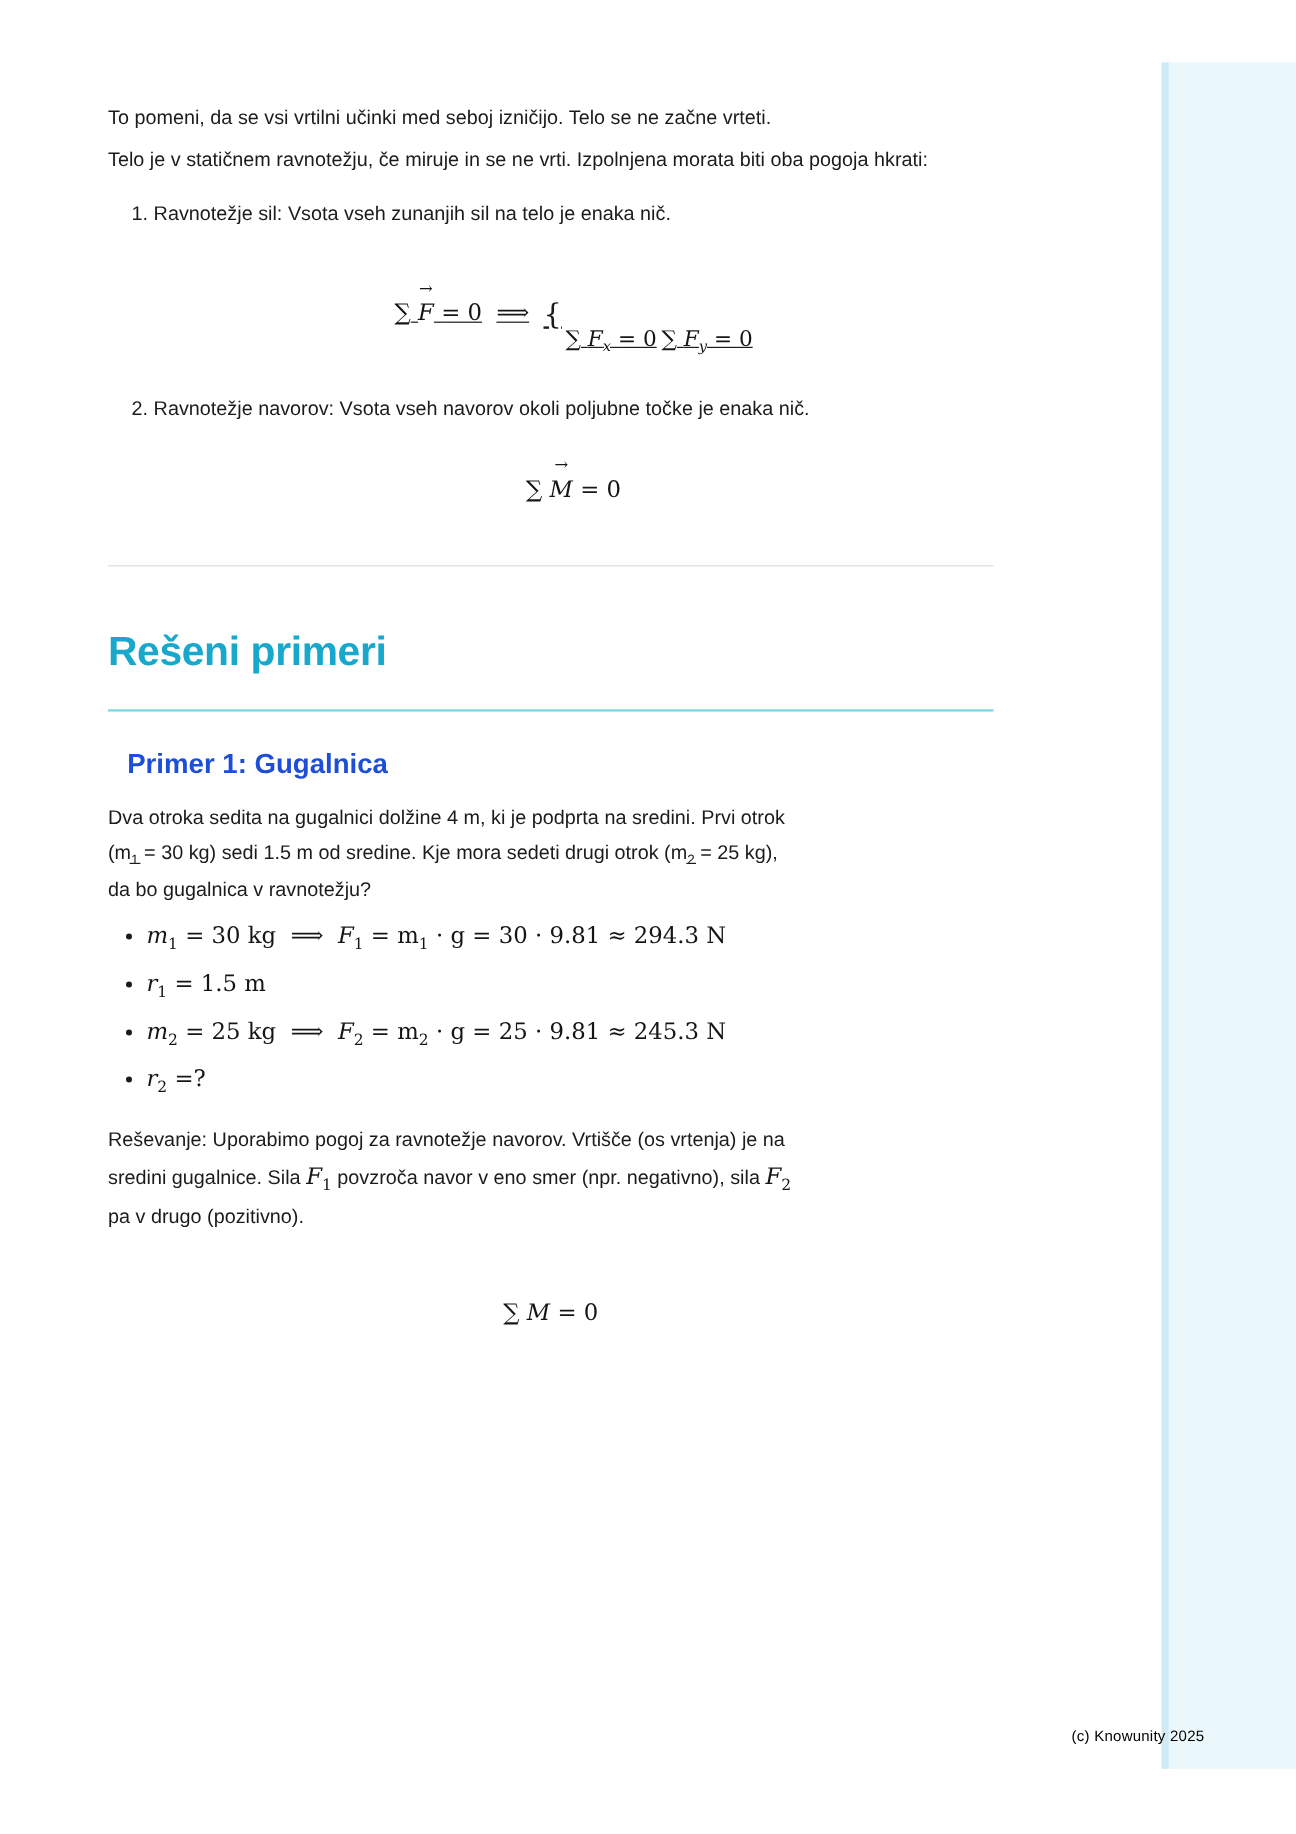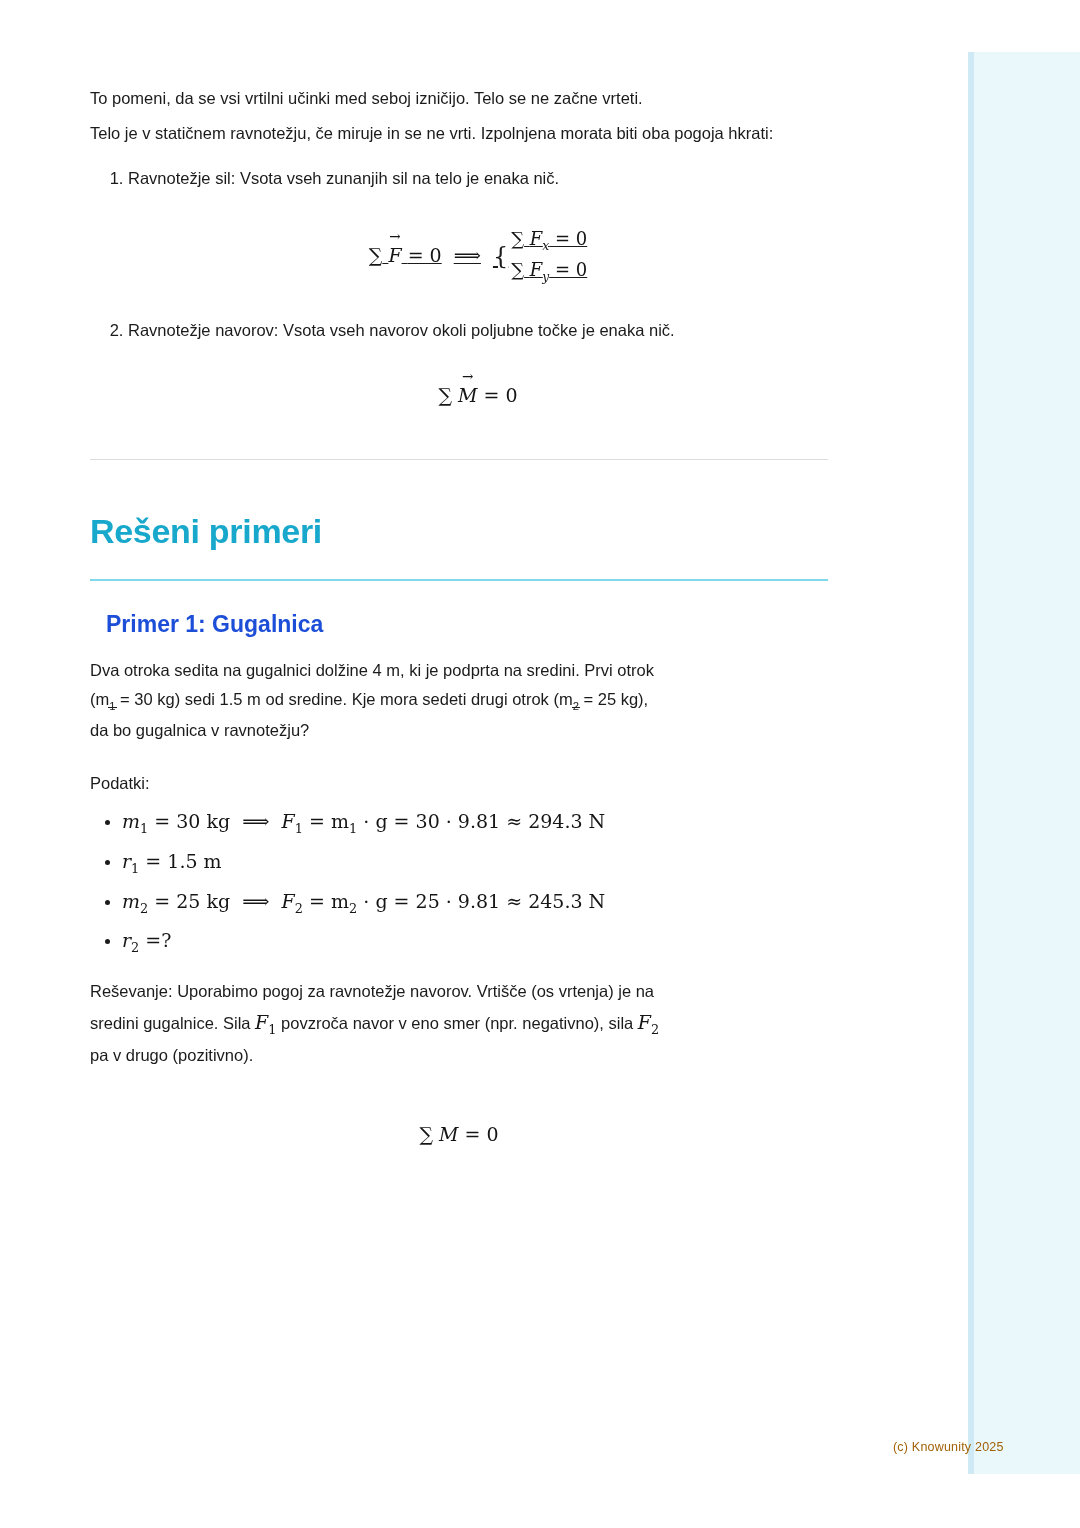--- a/index.html
+++ b/index.html
@@ -138,44 +138,45 @@
     display: inline-flex;
     align-items: center;
     gap: 3px;
   }
   .brace {
     font-size: 24px;
     font-family: "DejaVu Serif", serif;
   }
   .stack {
     display: inline-flex;
-    flex-direction: column;
+    flex-direction: row;
     gap: 4px;
     font-size: 18px;
     line-height: 1.3;
+    margin-top: 44px;
   }
   .sum { font-family: "DejaVu Serif", serif; }
   .bold { font-weight: normal; }
   .strike-digit {
     position: relative;
     display: inline-block;
   }
   .strike-digit::after {
     content: "";
     position: absolute;
     left: -1px; right: -1px;
     top: 52%;
     border-top: 1px solid #1b1b1b;
   }
   .watermark {
     position: absolute;
     left: 893px;
     top: 1440px;
     font-size: 12.5px;
-    color: #a16207;
+    color: #000000;
     letter-spacing: 0.2px;
     white-space: nowrap;
   }
   .eq-small {
     font-size: 19px;
   }
 </style>
 </head>
 <body>
 
@@ -241,21 +242,20 @@
     <hr class="rule-accent">
 
     <div class="h3">Primer 1: Gugalnica</div>
 
     <p class="body-text">
       <span>Dva otroka sedita na gugalnici dolžine 4 m, ki je podprta na sredini. Prvi otrok</span><br>
       <span>(m</span><sub class="strike-digit">1</sub><span> = 30 kg) sedi 1.5 m od sredine. Kje mora sedeti drugi otrok (m</span><sub class="strike-digit">2</sub><span> = 25 kg),</span><br>
       <span>da bo gugalnica v ravnotežju?</span>
     </p>
 
-    <p class="body-text bold" style="margin-top:24px;">Podatki:</p>
 
     <ul class="bullets">
       <li>
         <span class="math eq-small">
           <i>m</i><sub>1</sub>
           <span>= 30 kg</span>
           &nbsp;<span>⟹</span>&nbsp;
           <i>F</i><sub>1</sub>
           <span>= m</span><sub>1</sub>
           <span>· g = 30 · 9.81 ≈ 294.3 N</span>

